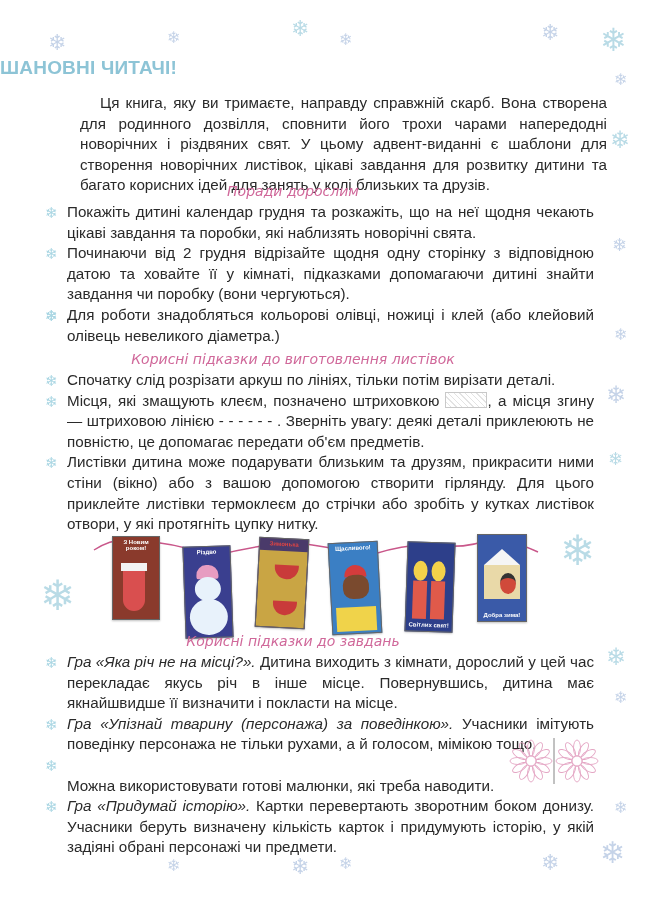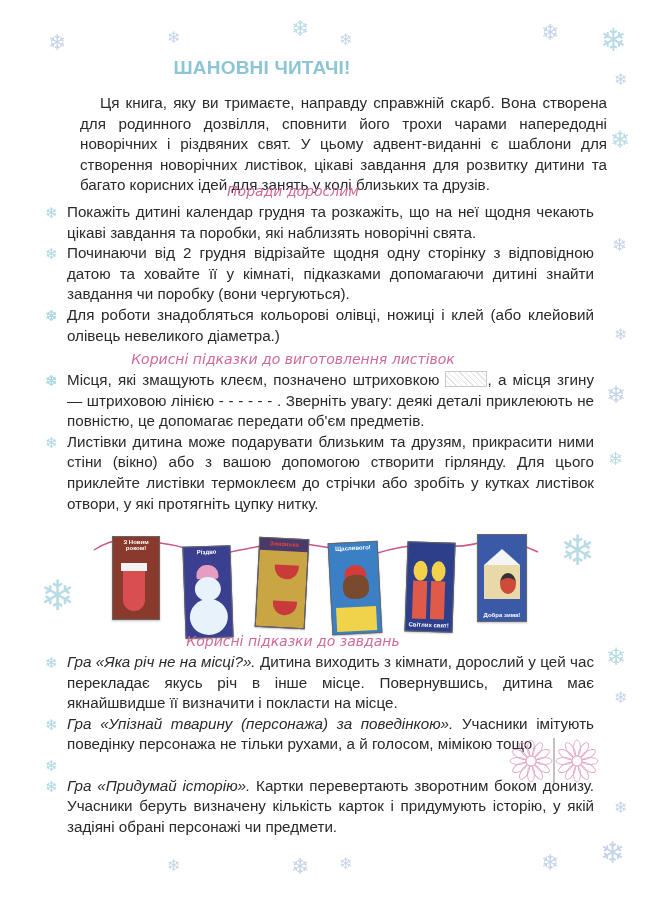--- a/index.html
+++ b/index.html
@@ -1,19 +1,19 @@
 <!DOCTYPE html>
 <html><head>
 <meta charset="utf-8">
 <style>
   html, body { margin: 0; padding: 0; background: #ffffff; }
   body { width: 650px; height: 900px; position: relative; overflow: hidden; font-family: "Liberation Sans", sans-serif; color: #2a2a2a; }
   .flake { position: absolute; color: #c5d3e8; line-height: 1; }
   .flake.blue { color: #b9dbe6; }
-  .title { position: absolute; top: 57px; left: 0; width: 524px; text-align: center; font-size: 19px; font-weight: bold; color: #8dc4d6; letter-spacing: 0.2px; }
+  .title { position: absolute; top: 57px; left: 0; width: 524px; font-size: 19px; font-weight: bold; color: #8dc4d6; letter-spacing: 0.2px; }
   .text { position: absolute; left: 67px; width: 527px; font-size: 15.2px; line-height: 20.6px; text-align: justify; }
   .intro { top: 80px; text-indent: 20px; }
   .sub { position: absolute; left: 0; width: 586px; text-align: center; font-style: italic; font-size: 15px; color: #d0689a; font-family: "DejaVu Sans", sans-serif; font-size: 14px; }
   ul.bullets { position: absolute; left: 67px; width: 527px; margin: 0; padding: 0; list-style: none; font-size: 15.2px; line-height: 20.6px; }
   ul.bullets li { position: relative; text-align: justify; }
   ul.bullets li .b { position: absolute; left: -22px; top: 1px; color: #a9d6e3; font-size: 15px; }
   .ital { font-style: italic; }
   .hatch { display: inline-block; width: 40px; height: 14px; border: 1px solid #c9c9c9; vertical-align: -2px; background: repeating-linear-gradient(45deg, #fff 0 3px, #e3e3e3 3px 4px), repeating-linear-gradient(-45deg, transparent 0 3px, #e3e3e3 3px 4px); }
   .garland { position: absolute; left: 92px; top: 528px; width: 450px; height: 110px; }
   .string { position: absolute; left: 0; top: 0; width: 450px; height: 40px; }
@@ -55,21 +55,21 @@
 <div class="sub" style="top:183px;">Поради дорослим</div>
 <ul class="bullets" style="top:202px;">
   <li><span class="b">❄</span><span>Покажіть дитині календар грудня та розкажіть, що на неї щодня чекають цікаві завдання та поробки, які наблизять новорічні свята.</span></li>
   <li><span class="b">❄</span><span>Починаючи від 2 грудня відрізайте щодня одну сторінку з відповідною датою та ховайте її у кімнаті, підказками допомагаючи дитині знайти завдання чи поробку (вони чергуються).</span></li>
   <li><span class="b">❄</span></li>
   <li><span class="b">❄</span><span>Для роботи знадобляться кольорові олівці, ножиці і клей (або клейовий олівець невеликого діаметра.)</span></li>
 </ul>
 
 <div class="sub" style="top:351px;">Корисні підказки до виготовлення листівок</div>
 <ul class="bullets" style="top:370px;">
-  <li><span class="b">❄</span></li>
+  <li><span class="b">❄</span><span>Спочатку слід розрізати аркуш по лініях, тільки потім вирізати деталі.</span></li>
   <li><span class="b">❄</span><span>Місця, які змащують клеєм, позначено штриховкою</span> <span class="hatch"></span><span>, а місця згину — штриховою лінією - - - - - - . Зверніть увагу: деякі деталі приклеюють не повністю, це допомагає передати об'єм предметів.</span></li>
   <li><span class="b">❄</span><span>Листівки дитина може подарувати близьким та друзям, прикрасити ними стіни (вікно) або з вашою допомогою створити гірлянду. Для цього приклейте листівки термоклеєм до стрічки або зробіть у кутках листівок отвори, у які протягніть цупку нитку.</span></li>
 </ul>
 
 <div class="garland">
   <svg class="string" viewBox="0 0 450 40">
     <path d="M2 22 Q20 10 40 12 Q80 14 122 28 Q160 18 202 14 Q250 22 282 26 Q320 14 350 18 Q380 20 400 10 Q420 12 446 24" fill="none" stroke="#c9578a" stroke-width="1.5"></path>
   </svg>
   <div class="card" style="left:20px;top:8px;width:46px;height:82px;background:#8a3a2c;">
     <span class="lbl">З Новим роком!</span>
@@ -106,21 +106,21 @@
     <div style="position:absolute;left:6px;top:14px;width:36px;height:16px;background:#f5f5f5;clip-path:polygon(50% 0,100% 100%,0 100%);"></div>
     <div style="position:absolute;left:6px;top:30px;width:36px;height:34px;background:#e9d9a8;"></div>
     <div style="position:absolute;left:22px;top:38px;width:16px;height:16px;background:#d04a3a;border-radius:50%;border-top:5px solid #333;"></div>
   </div>
 </div>
 
 <div class="sub" style="top:633px;">Корисні підказки до завдань</div>
 <ul class="bullets" style="top:652px;">
   <li><span class="b">❄</span><span class="ital">Гра «Яка річ не на місці?».</span><span> Дитина виходить з кімнати, дорослий у цей час перекладає якусь річ в інше місце. Повернувшись, дитина має якнайшвидше її визначити і покласти на місце.</span></li>
   <li><span class="b">❄</span><span class="ital">Гра «Упізнай тварину (персонажа) за поведінкою».</span><span> Учасники імітують поведінку персонажа не тільки рухами, а й голосом, мімікою тощо.</span></li>
-  <li style="width:440px;"><span class="b">❄</span><br></li>
+  <li style="width:440px;"><span class="b">❄</span><br><span>Можна використовувати готові малюнки, які треба наводити.</span></li>
   <li><span class="b">❄</span><span class="ital">Гра «Придумай історію».</span><span> Картки перевертають зворотним боком донизу. Учасники беруть визначену кількість карток і придумують історію, у якій задіяні обрані персонажі чи предмети.</span></li>
 </ul>
 
 <svg class="flower" viewBox="0 0 92 46">
   <g fill="none" stroke="#e4a6c4" stroke-width="0.9">
     <g transform="translate(23,23)">
       <circle r="5"></circle>
       <g id="petals">
         <ellipse cx="0" cy="-13" rx="3.5" ry="8"></ellipse>
         <ellipse cx="0" cy="-13" rx="3.5" ry="8" transform="rotate(30)"></ellipse>

